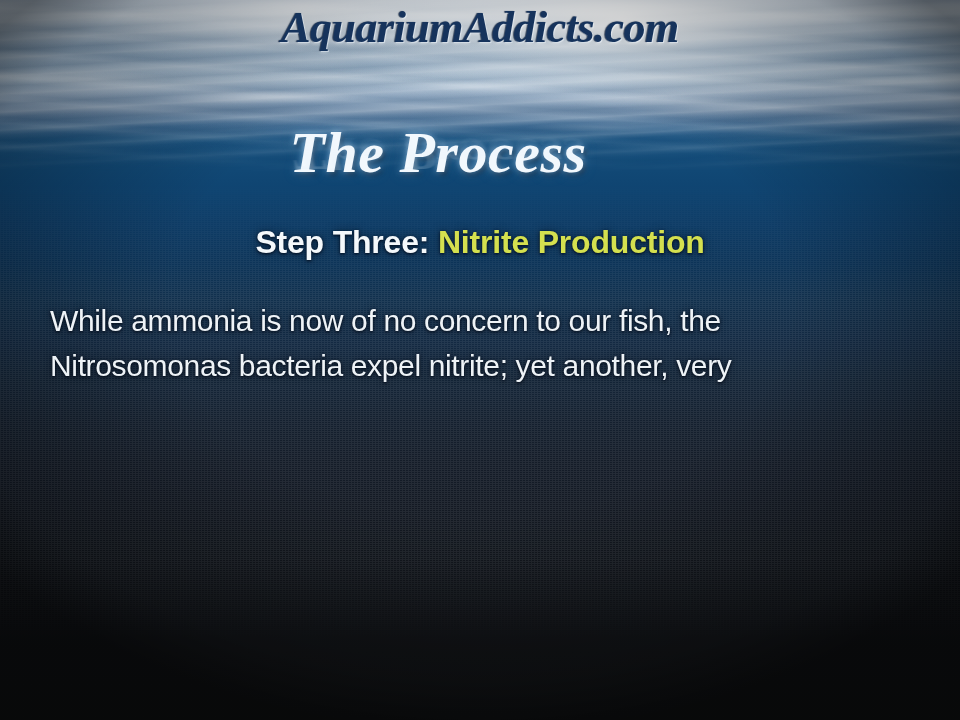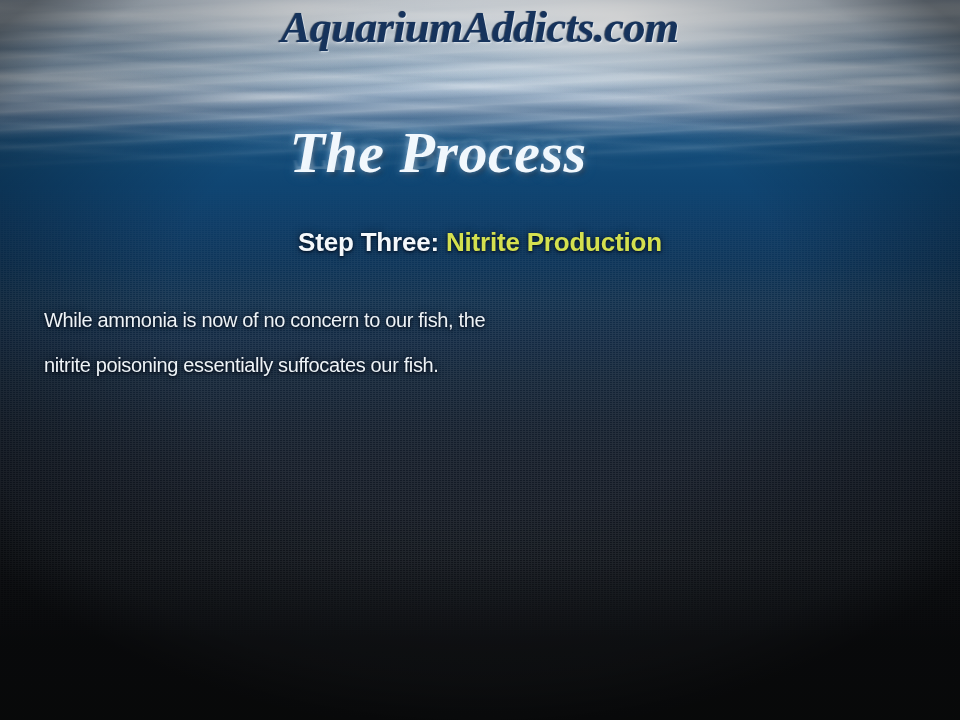--- a/index.html
+++ b/index.html
@@ -193,42 +193,42 @@
 
   
   #step-heading {
     position: absolute;
     top: 226px;
     left: 0;
     width: 960px;
     text-align: center;
     font-family: "Liberation Sans", sans-serif;
     font-weight: bold;
-    font-size: 26px;
+    font-size: 32px;
     line-height: 32px;
     letter-spacing: -0.2px;
     white-space: nowrap;
   }
   #step-heading .step-label {
     color: #f4f8fb;
     text-shadow: 0 1px 3px rgba(0,10,25,0.95), 0 0 8px rgba(0,15,30,0.55);
   }
   #step-heading .step-topic {
     text-shadow: 0 1px 3px rgba(0,10,25,0.95), 0 0 8px rgba(0,15,30,0.55);
   }
 
   
   #body-copy {
     position: absolute;
     top: 298px;
-    left: 44px;
+    left: 50px;
     width: 880px;
     font-family: "Liberation Sans", sans-serif;
     font-weight: normal;
-    font-size: 20px;
+    font-size: 30px;
     line-height: 45px;
     letter-spacing: -0.35px;
     color: #eef3f7;
     text-shadow: 0 1px 3px rgba(0,8,20,0.95), 0 0 7px rgba(0,12,26,0.50);
   }
   #body-copy .line {
     white-space: nowrap;
     display: block;
   }
 </style>
@@ -252,17 +252,17 @@
       <div id="section-title" style="color: rgb(242, 248, 253);">The Process</div>
       <div id="section-title-reflection">The Process</div>
     </div>
 
     <div id="step-heading">
       <span class="step-label" style="color: rgb(244, 248, 251);">Step Three:</span><span>&nbsp;</span><span class="step-topic" style="color: rgb(212, 224, 79);">Nitrite Production</span>
     </div>
 
     <div id="body-copy" style="color: rgb(238, 243, 247);">
       <span class="line">While ammonia is now of no concern to our fish, the</span>
-      <span class="line">nitrite poisoning essentially suffocates our fish.</span>
+      <span class="line">Nitrosomonas bacteria expel nitrite; yet another, very</span>
     </div>
 
   </div>
 </div>
 
 </body></html>

